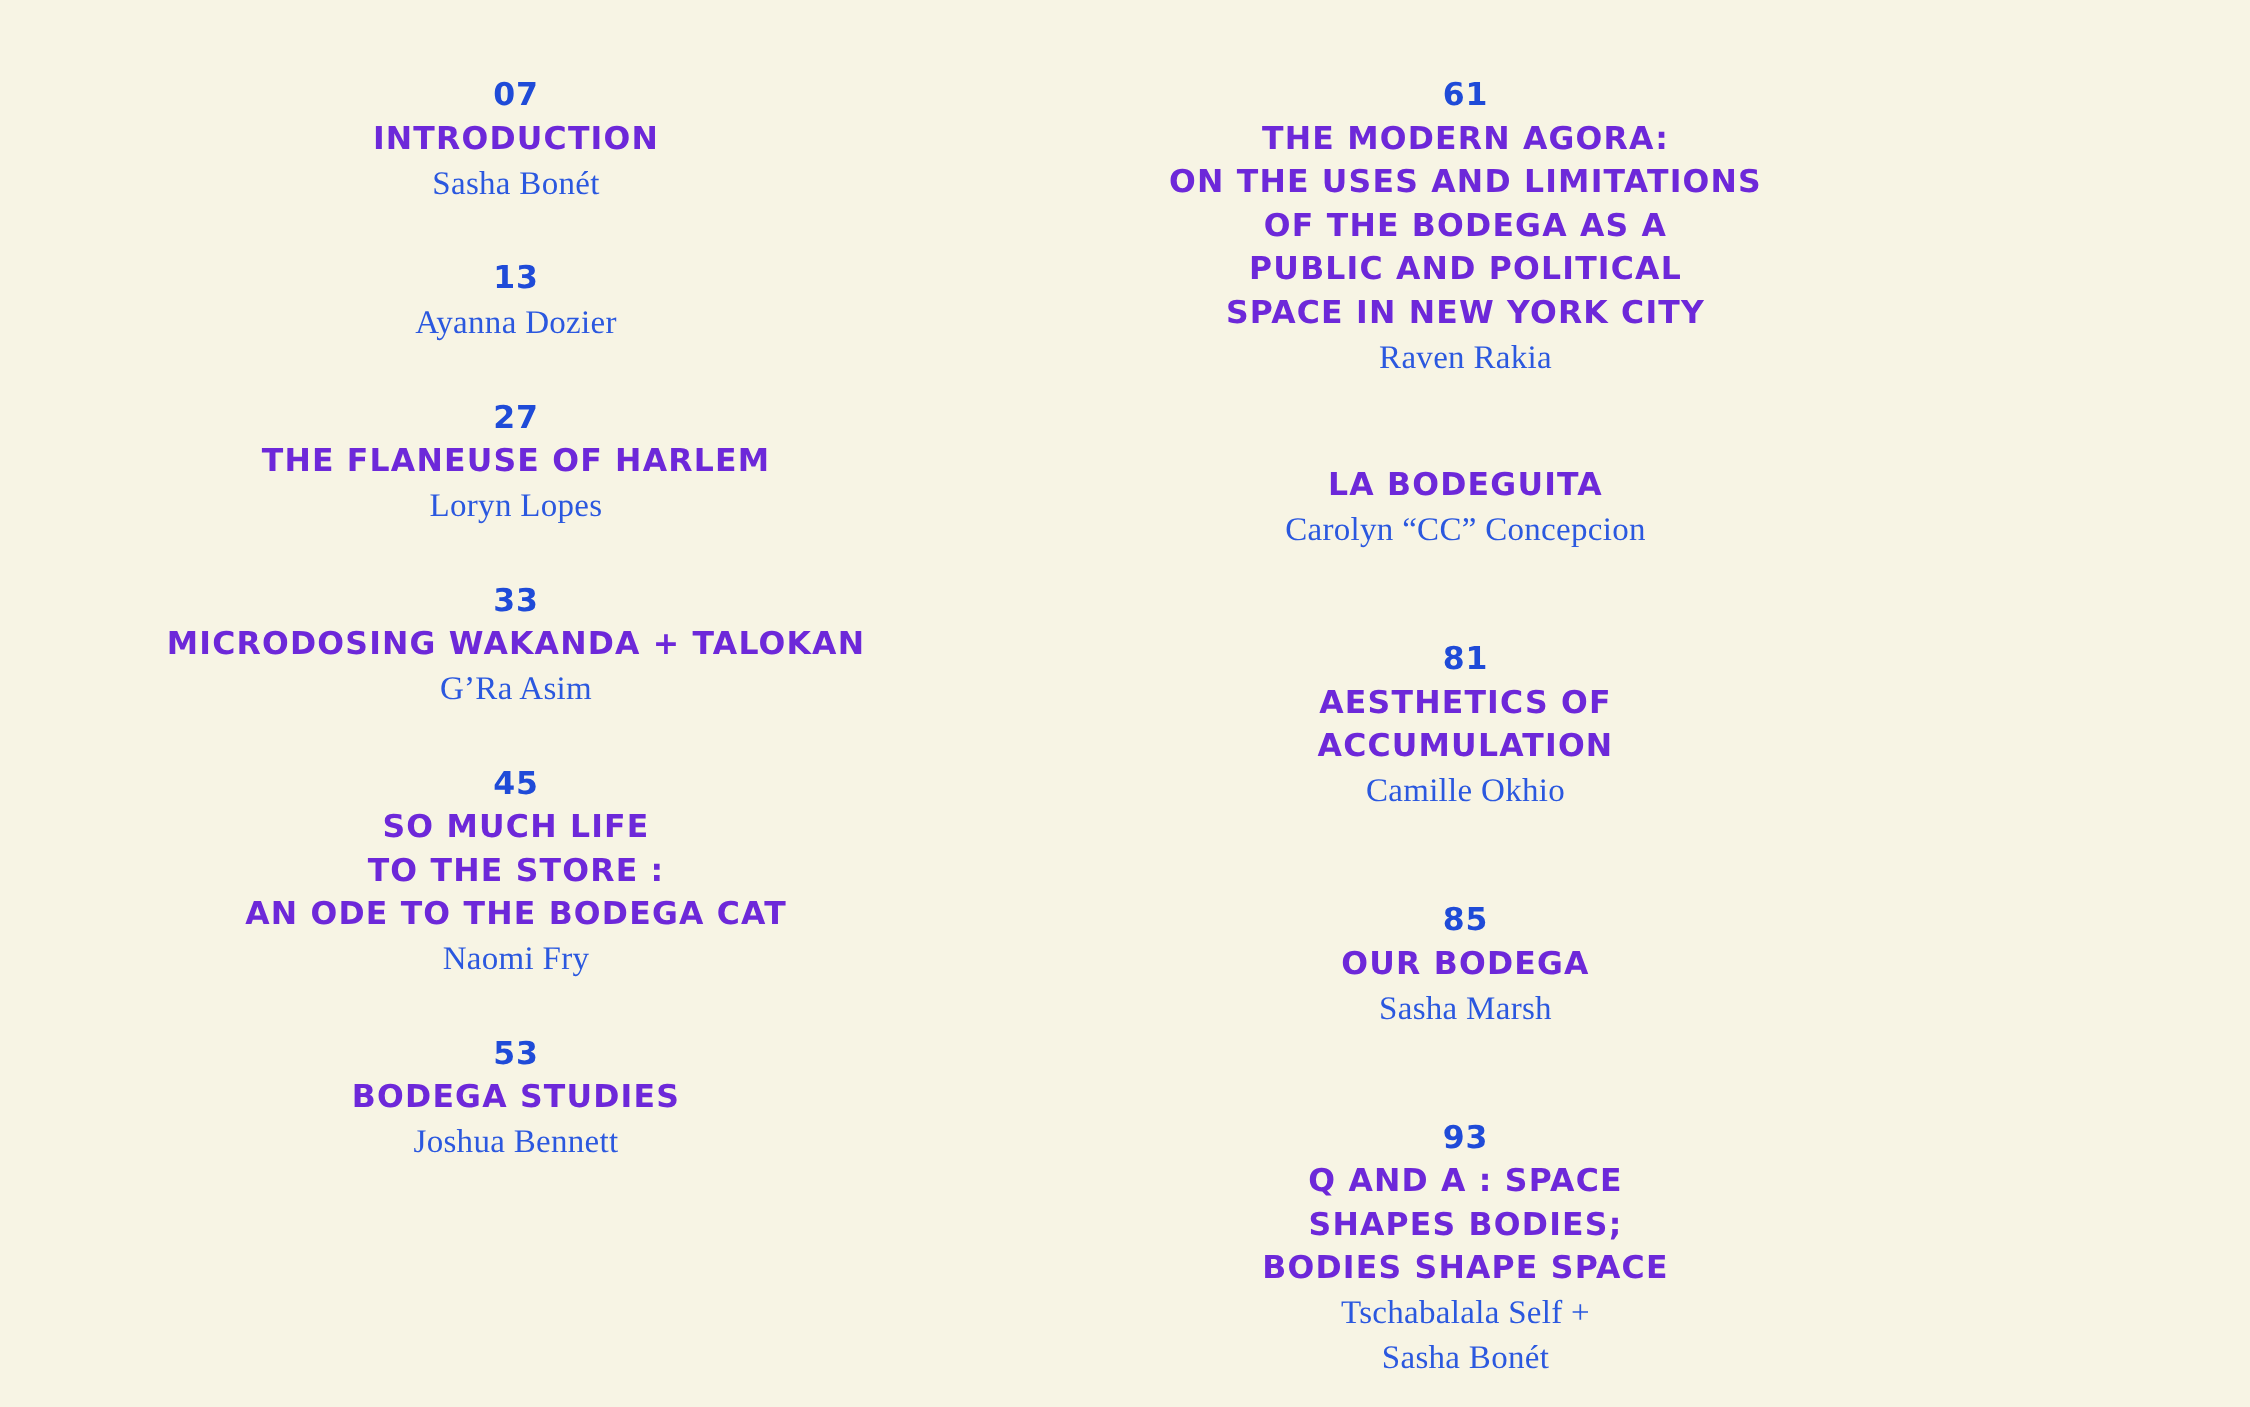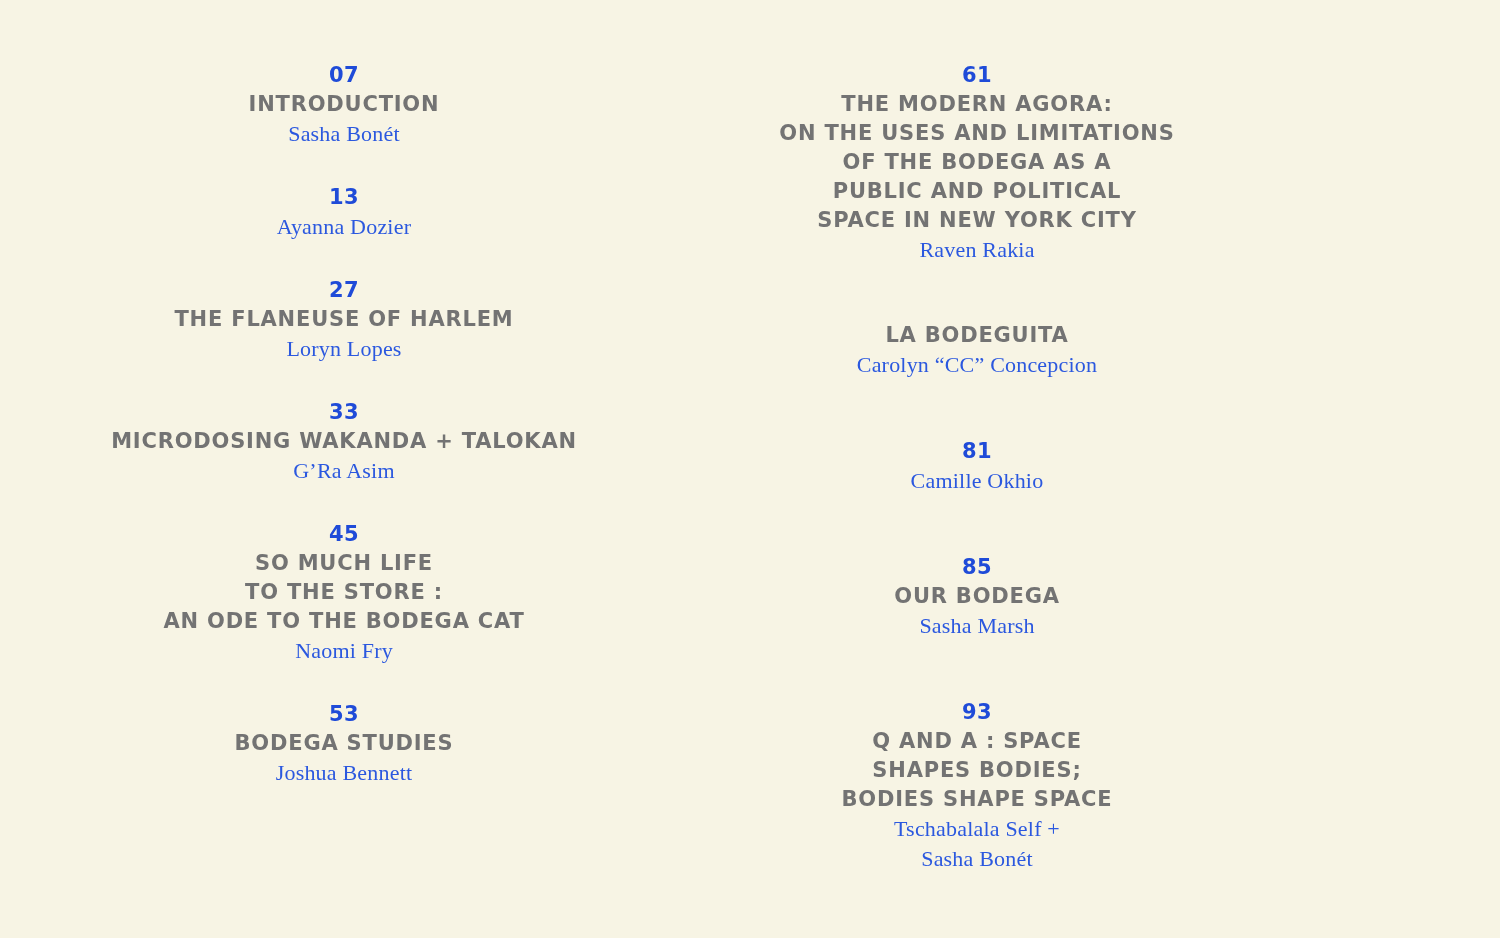--- a/index.html
+++ b/index.html
@@ -11,21 +11,21 @@
     height: 938px;
     background: #f7f4e4;
     font-family: "Liberation Sans", sans-serif;
     overflow: hidden;
   }
   .page {
     width: 1296px;
     height: 938px;
     display: flex;
     box-sizing: border-box;
-    padding-top: 60px;
+    padding-top: 48px;
   }
   .column {
     flex: 1 1 50%;
     display: flex;
     flex-direction: column;
     align-items: center;
     box-sizing: border-box;
   }
   .column-left {
     padding-left: 40px;
@@ -41,21 +41,21 @@
   }
   .entry-page {
     color: #1f4bd8;
     font-family: "DejaVu Sans", sans-serif;
     font-weight: bold;
     font-size: 21px;
     letter-spacing: 0.5px;
     line-height: 30px;
   }
   .entry-title {
-    color: #737373;
+    color: #6d28d9;
     font-family: "DejaVu Sans", sans-serif;
     font-weight: bold;
     font-size: 21px;
     letter-spacing: 0.8px;
     line-height: 29px;
     text-transform: uppercase;
     white-space: pre-line;
   }
   .entry-author {
     color: #2b58df;
@@ -124,20 +124,22 @@
       <div class="entry-author">Raven Rakia</div>
     </div>
 
     <div class="entry">
       <div class="entry-title">LA BODEGUITA</div>
       <div class="entry-author">Carolyn “CC” Concepcion</div>
     </div>
 
     <div class="entry">
       <div class="entry-page">81</div>
+      <div class="entry-title">AESTHETICS OF
+ACCUMULATION</div>
       <div class="entry-author">Camille Okhio</div>
     </div>
 
     <div class="entry">
       <div class="entry-page">85</div>
       <div class="entry-title">OUR BODEGA</div>
       <div class="entry-author">Sasha Marsh</div>
     </div>
 
     <div class="entry">

